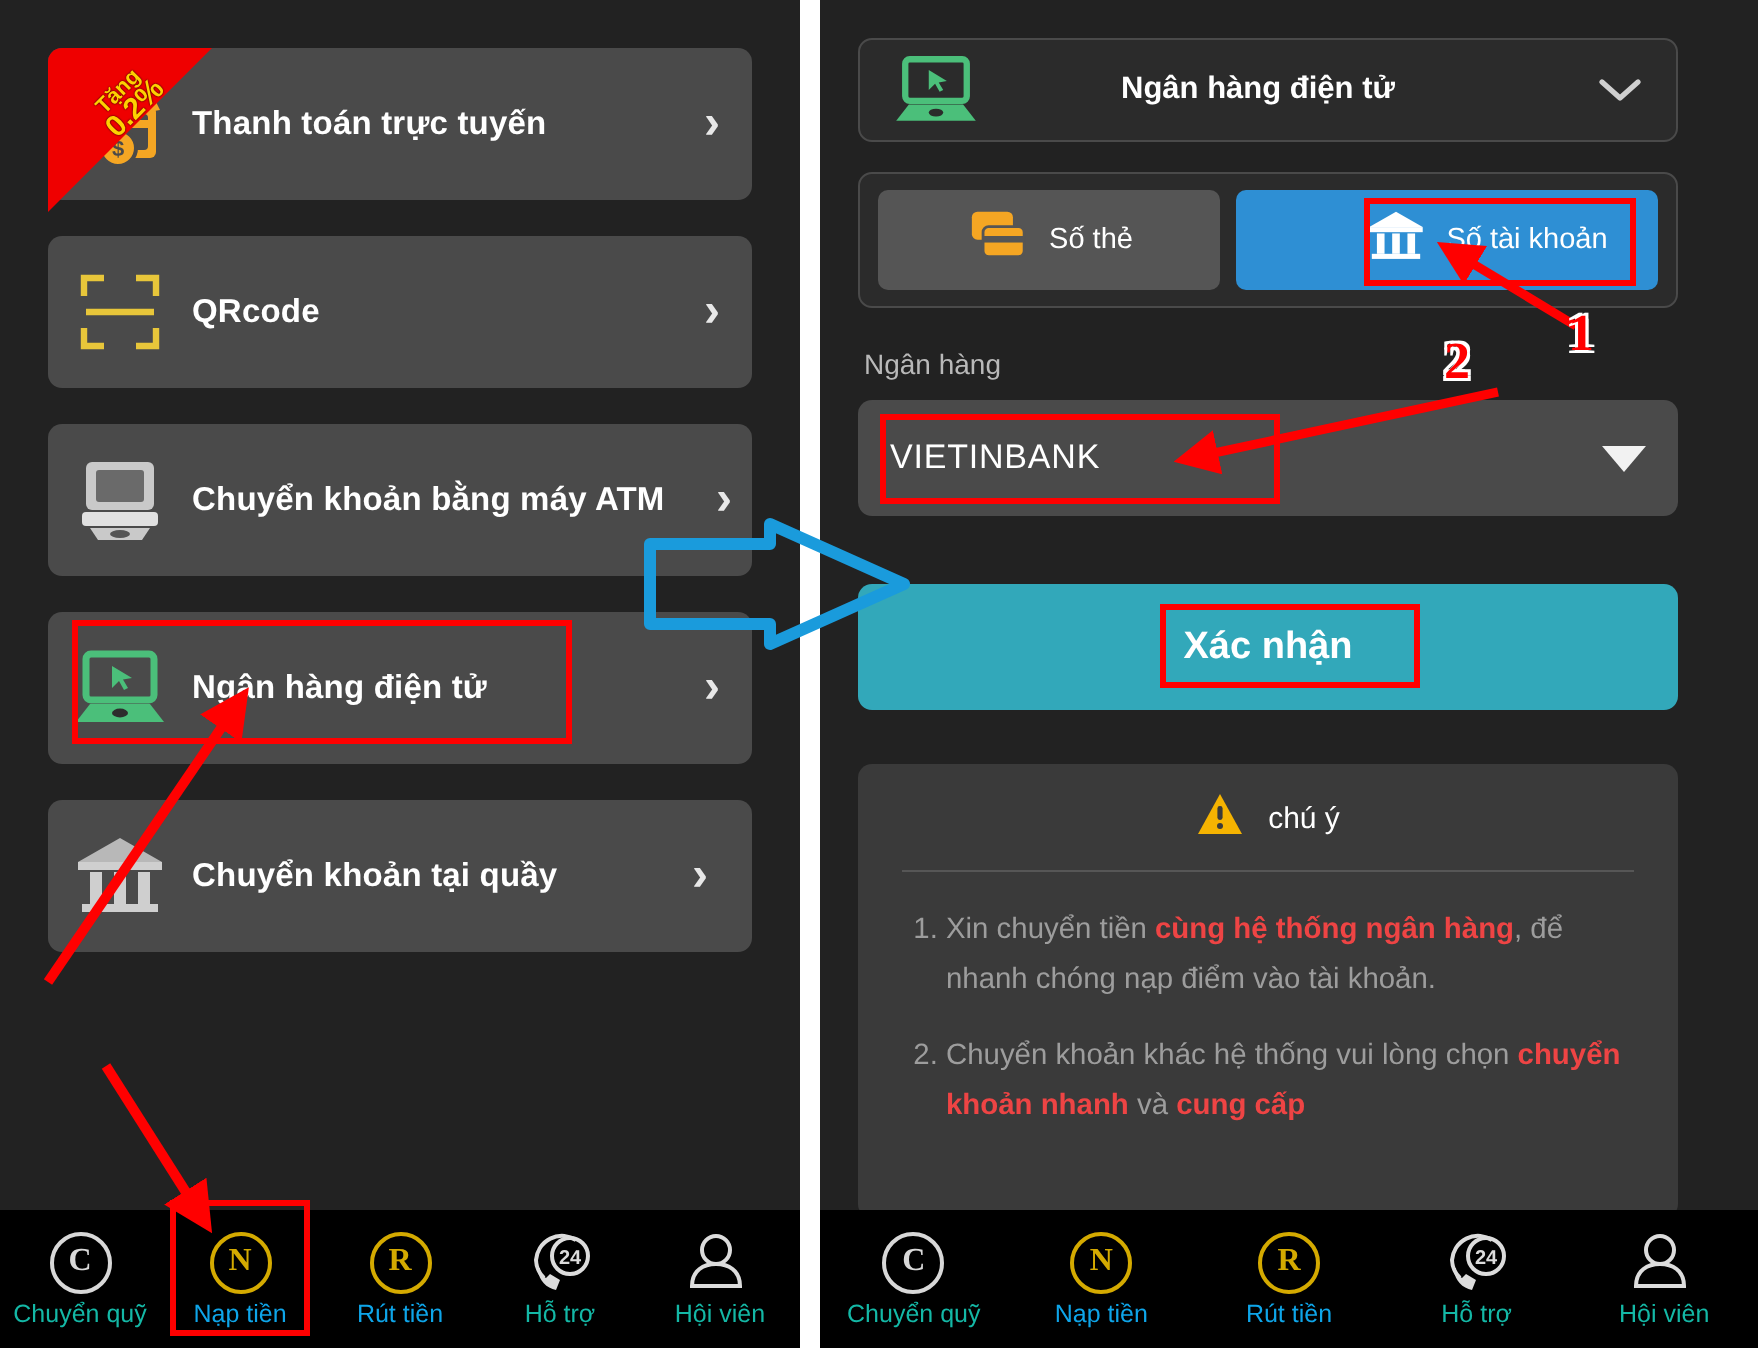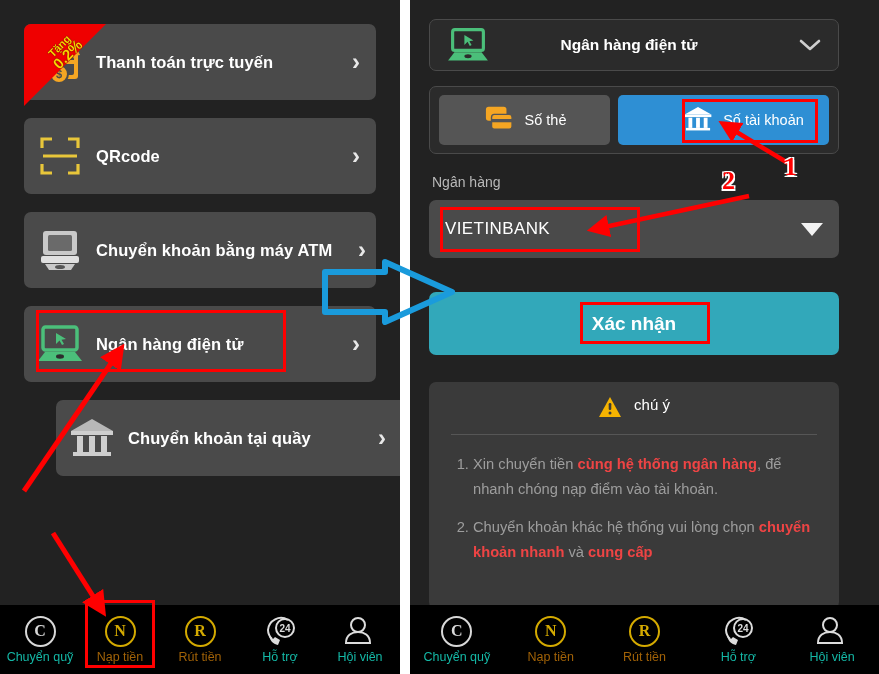--- a/index.html
+++ b/index.html
@@ -48,21 +48,21 @@
     background:#000000; display:flex; align-items:center;
   }
   .nav-item{ flex:1; display:flex; flex-direction:column; align-items:center; justify-content:center; gap:3px; }
   .nav-circle{
     width:31px; height:31px; border-radius:50%; border:2px solid #d8d8d8;
     display:flex; align-items:center; justify-content:center;
     font-size:16px; font-weight:bold; color:#d8d8d8; font-family:"Liberation Serif", serif;
   }
   .nav-circle.gold{ border-color:#d4aa00; color:#d4aa00; }
   .nav-text{ font-size:12.5px; color:#14b8a6; white-space:nowrap; }
-  .nav-text.gold{ color:#a16207; }
+  .nav-text.gold{ color:#0ea5e9; }
 
   .phone24{ position:relative; width:34px; height:31px; }
 
   
   .r-select{
     position:absolute; left:19px; top:19px; width:410px; height:52px;
     background:#2b2b2b; border:1px solid #4a4a4a; border-radius:7px;
     display:flex; align-items:center;
   }
   .r-select-label{ flex:1; text-align:center; color:#ffffff; font-size:15.5px; font-weight:bold; margin-left:-30px; }
@@ -94,21 +94,21 @@
   .confirm-btn{
     position:absolute; left:19px; top:292px; width:410px; height:63px;
     background:#32a8ba; border-radius:7px; display:flex; align-items:center; justify-content:center;
     color:#ffffff; font-size:19px; font-weight:bold;
   }
 
   .notice{
     position:absolute; left:19px; top:382px; width:410px; height:227px;
     background:#3a3a3a; border-radius:7px; overflow:hidden; padding:14px 0 0 0;
   }
-  .notice-head{ display:flex; justify-content:center; gap:12px; color:#ffffff; font-size:15px; }
+  .notice-head{ display:flex; align-items:center; justify-content:center; gap:12px; color:#ffffff; font-size:15px; }
   .notice-hr{ height:1px; background:#565656; margin:13px 22px 0 22px; }
   .notice-list{ margin:17px 0 0 0; padding:0 20px 0 44px; list-style:decimal; }
   .notice-list li{ color:#9d9d9d; font-size:14.7px; line-height:25px; margin-bottom:13px; }
   .notice-list li::marker{ color:#9d9d9d; }
   .hl{ color:#ee4444; font-weight:bold;margin-top:24px; }
   .red-box{ position:absolute; border:3px solid #ff0000; pointer-events:none; }
   .anno-num{
     position:absolute; color:#ff0000; font-size:26px; font-weight:bold;
     font-family:"Liberation Serif", serif;
     text-shadow:-1.5px -1.5px 0 #fff, 1.5px -1.5px 0 #fff, -1.5px 1.5px 0 #fff, 1.5px 1.5px 0 #fff;
@@ -177,21 +177,21 @@
           <rect x="7" y="4" width="34" height="23" rx="2.5" fill="none" stroke="#4bbf7a" stroke-width="3.5"></rect>
           <path d="M20 10 L20 21 L23.5 17.5 L26 22 L28 21 L25.5 16.8 L30 16 Z" fill="#4bbf7a"></path>
           <path d="M2 38 L9 29 H39 L46 38 Z" fill="#4bbf7a"></path>
           <ellipse cx="24" cy="33.5" rx="4" ry="2.2" fill="#2d2d2d"></ellipse>
         </svg>
       </div>
       <div class="menu-label">Ngân hàng điện tử</div>
       <div class="menu-chev">›</div>
     </div>
 
-    <div class="menu-card" style="top:400px;margin-left:32px;">
+    <div class="menu-card" style="top:400px;">
       <div class="menu-icon">
         <svg width="46" height="44" viewBox="0 0 46 44">
           <path d="M23 3 L44 15 H2 Z" fill="#b8b8b8"></path>
           <rect x="2" y="15" width="42" height="4" fill="#cfcfcf"></rect>
           <rect x="8" y="20" width="6" height="16" fill="#cfcfcf"></rect>
           <rect x="20" y="20" width="6" height="16" fill="#cfcfcf"></rect>
           <rect x="32" y="20" width="6" height="16" fill="#cfcfcf"></rect>
           <rect x="4" y="36" width="38" height="4" fill="#cfcfcf"></rect>
         </svg>
       </div>

